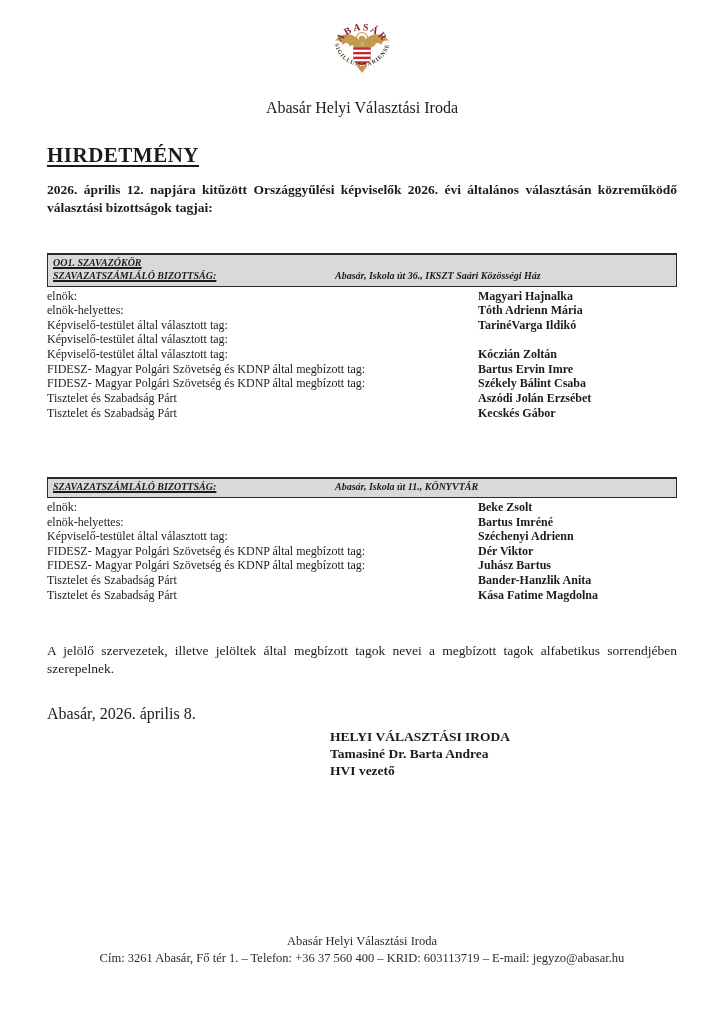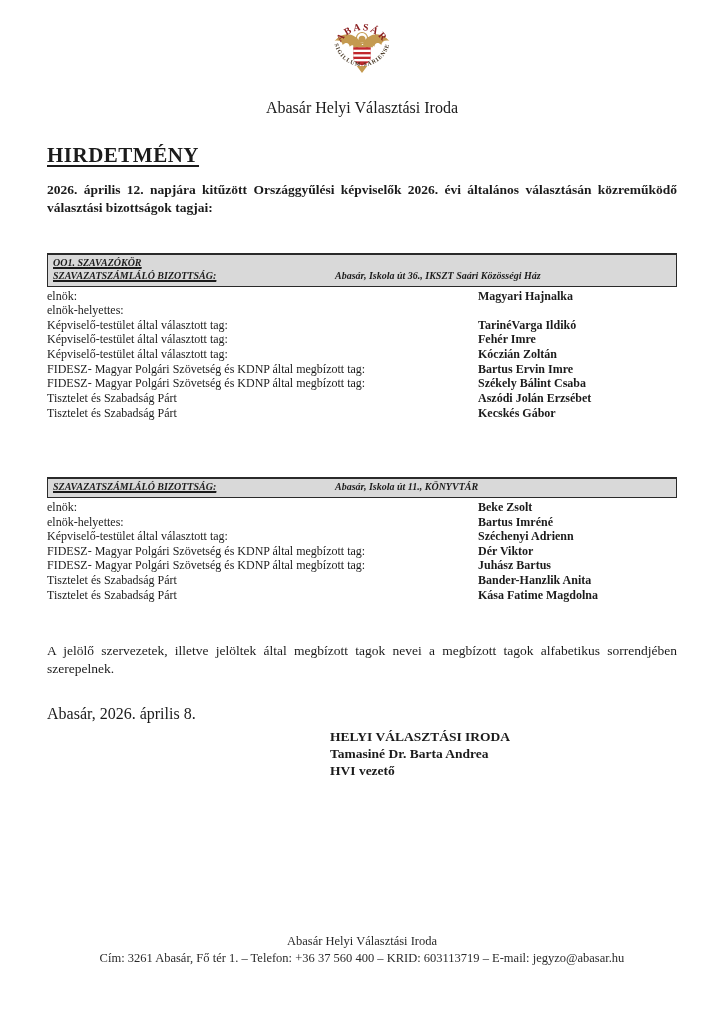--- a/index.html
+++ b/index.html
@@ -152,28 +152,28 @@
         <span class="sec-loc">Abasár, Iskola út 36., IKSZT Saári Közösségi Ház</span>
       </div>
     </div>
     <div class="members">
         <div class="member-row">
           <span class="role">elnök:</span>
           <span class="mname">Magyari Hajnalka</span>
         </div>
         <div class="member-row">
           <span class="role">elnök-helyettes:</span>
+          <span class="mname">Tóth Adrienn Mária</span>
         </div>
         <div class="member-row">
           <span class="role">Képviselő-testület által választott tag:</span>
           <span class="mname">TarinéVarga Ildikó</span>
         </div>
         <div class="member-row">
           <span class="role">Képviselő-testület által választott tag:</span>
-          <span class="mname">Fehér Imre</span>
         </div>
         <div class="member-row">
           <span class="role">Képviselő-testület által választott tag:</span>
           <span class="mname">Kóczián Zoltán</span>
         </div>
         <div class="member-row">
           <span class="role">FIDESZ- Magyar Polgári Szövetség és KDNP által megbízott tag:</span>
           <span class="mname">Bartus Ervin Imre</span>
         </div>
         <div class="member-row">

